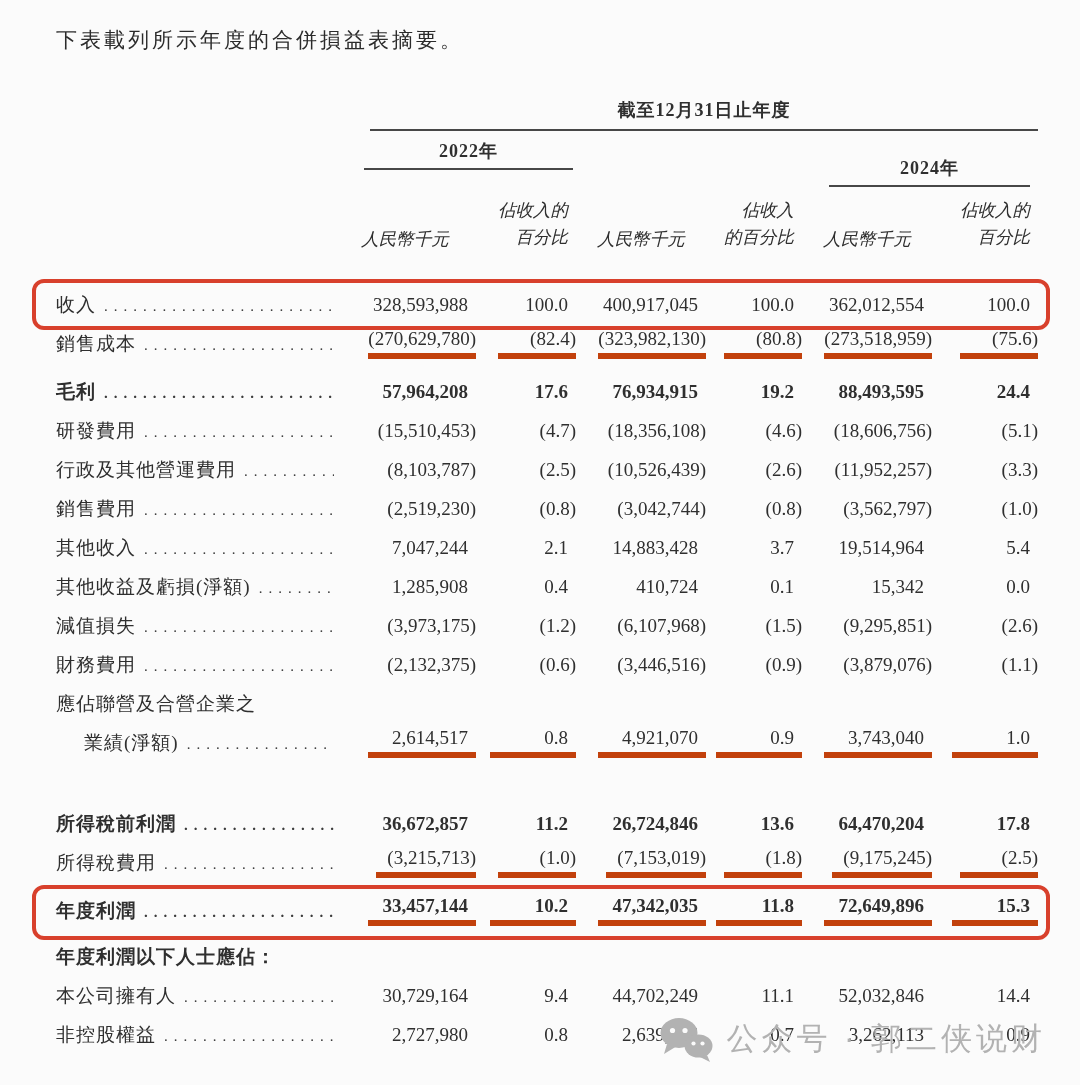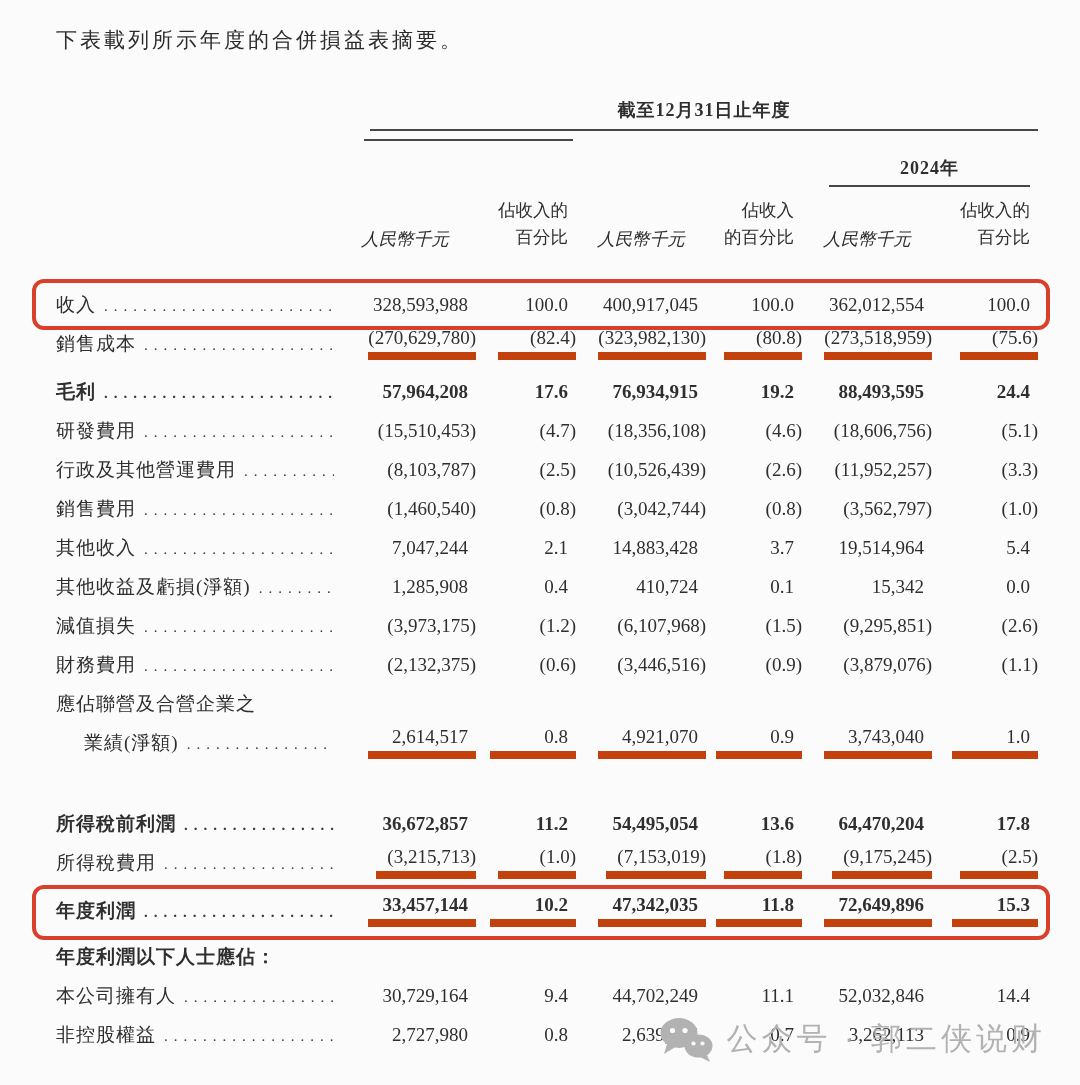--- a/index.html
+++ b/index.html
@@ -59,20 +59,21 @@
 
   .hdr-sub{margin-top:10px;align-items:end;}
   .sub-amount{
     text-align:center;
     font-style:italic;
     font-size:17.5px;
     padding-bottom:2px;
   }
   .sub-pct{
     text-align:right;
+    font-style:italic;
     font-size:17.5px;
     line-height:1.55;
     padding-right:8px;
     padding-bottom:2px;
   }
   .c2{grid-column:2;} .c3{grid-column:3;} .c4{grid-column:4;}
   .c5{grid-column:5;} .c6{grid-column:6;} .c7{grid-column:7;}
 
   
   .rows{margin-top:32px;}
@@ -101,21 +102,21 @@
   }
   .num{text-align:right;}
   .val{
     display:inline-block;
     text-align:right;
     white-space:nowrap;
   }
   .v .val{min-width:100px;}
   .p .val{min-width:78px;}
   .val.pos{padding-right:8px;}
-  .rule .val{border-bottom:8px solid #c2410c;padding-bottom:3px;}
+  .rule .val{border-bottom:6px solid #c2410c;padding-bottom:3px;}
   .bold{font-weight:bold;}
 
   
   .hl::before{
     content:"";
     position:absolute;
     left:-10px;right:-12px;top:-6px;bottom:-6px;
     border:4.5px solid #d8402c;
     border-radius:12px;
     pointer-events:none;
@@ -147,20 +148,21 @@
 
     <div class="hdr-period">
       <div class="period-wrap">
         <div class="period-text">截至12月31日止年度</div>
         <div class="period-line"></div>
       </div>
     </div>
 
     <div class="hdr-years">
       <div class="ygroup yg1">
+        <div class="year-text">2022年</div>
         <div class="year-line"></div>
       </div>
       <div class="ygroup yg3">
         <div class="year-text">2024年</div>
         <div class="year-line"></div>
       </div>
     </div>
 
     <div class="hdr-sub">
       <div class="sub-amount c2">人民幣千元</div>
@@ -239,21 +241,21 @@
     <div class="cell num v"><span class="val">(10,526,439)</span></div>
     <div class="cell num p"><span class="val">(2.6)</span></div>
     <div class="cell num v"><span class="val">(11,952,257)</span></div>
     <div class="cell num p"><span class="val">(3.3)</span></div>
   </div>
         <div class="row">
     <div class="cell label">
       <span class="lbl">銷售費用</span>
       <span class="dots">......................................................................</span>
     </div>
-    <div class="cell num v"><span class="val">(1,460,540)</span></div>
+    <div class="cell num v"><span class="val">(2,519,230)</span></div>
     <div class="cell num p"><span class="val">(0.8)</span></div>
     <div class="cell num v"><span class="val">(3,042,744)</span></div>
     <div class="cell num p"><span class="val">(0.8)</span></div>
     <div class="cell num v"><span class="val">(3,562,797)</span></div>
     <div class="cell num p"><span class="val">(1.0)</span></div>
   </div>
         <div class="row">
     <div class="cell label">
       <span class="lbl">其他收入</span>
       <span class="dots">......................................................................</span>
@@ -326,21 +328,21 @@
     <div class="cell num p"><span class="val pos">1.0</span></div>
   </div>
         <div class="spacer"></div>
         <div class="row bold">
     <div class="cell label">
       <span class="lbl">所得稅前利潤</span>
       <span class="dots">......................................................................</span>
     </div>
     <div class="cell num v"><span class="val pos">36,672,857</span></div>
     <div class="cell num p"><span class="val pos">11.2</span></div>
-    <div class="cell num v"><span class="val pos">54,495,054</span></div>
+    <div class="cell num v"><span class="val pos">26,724,846</span></div>
     <div class="cell num p"><span class="val pos">13.6</span></div>
     <div class="cell num v"><span class="val pos">64,470,204</span></div>
     <div class="cell num p"><span class="val pos">17.8</span></div>
   </div>
         <div class="row rule">
     <div class="cell label">
       <span class="lbl">所得稅費用</span>
       <span class="dots">......................................................................</span>
     </div>
     <div class="cell num v"><span class="val">(3,215,713)</span></div>

